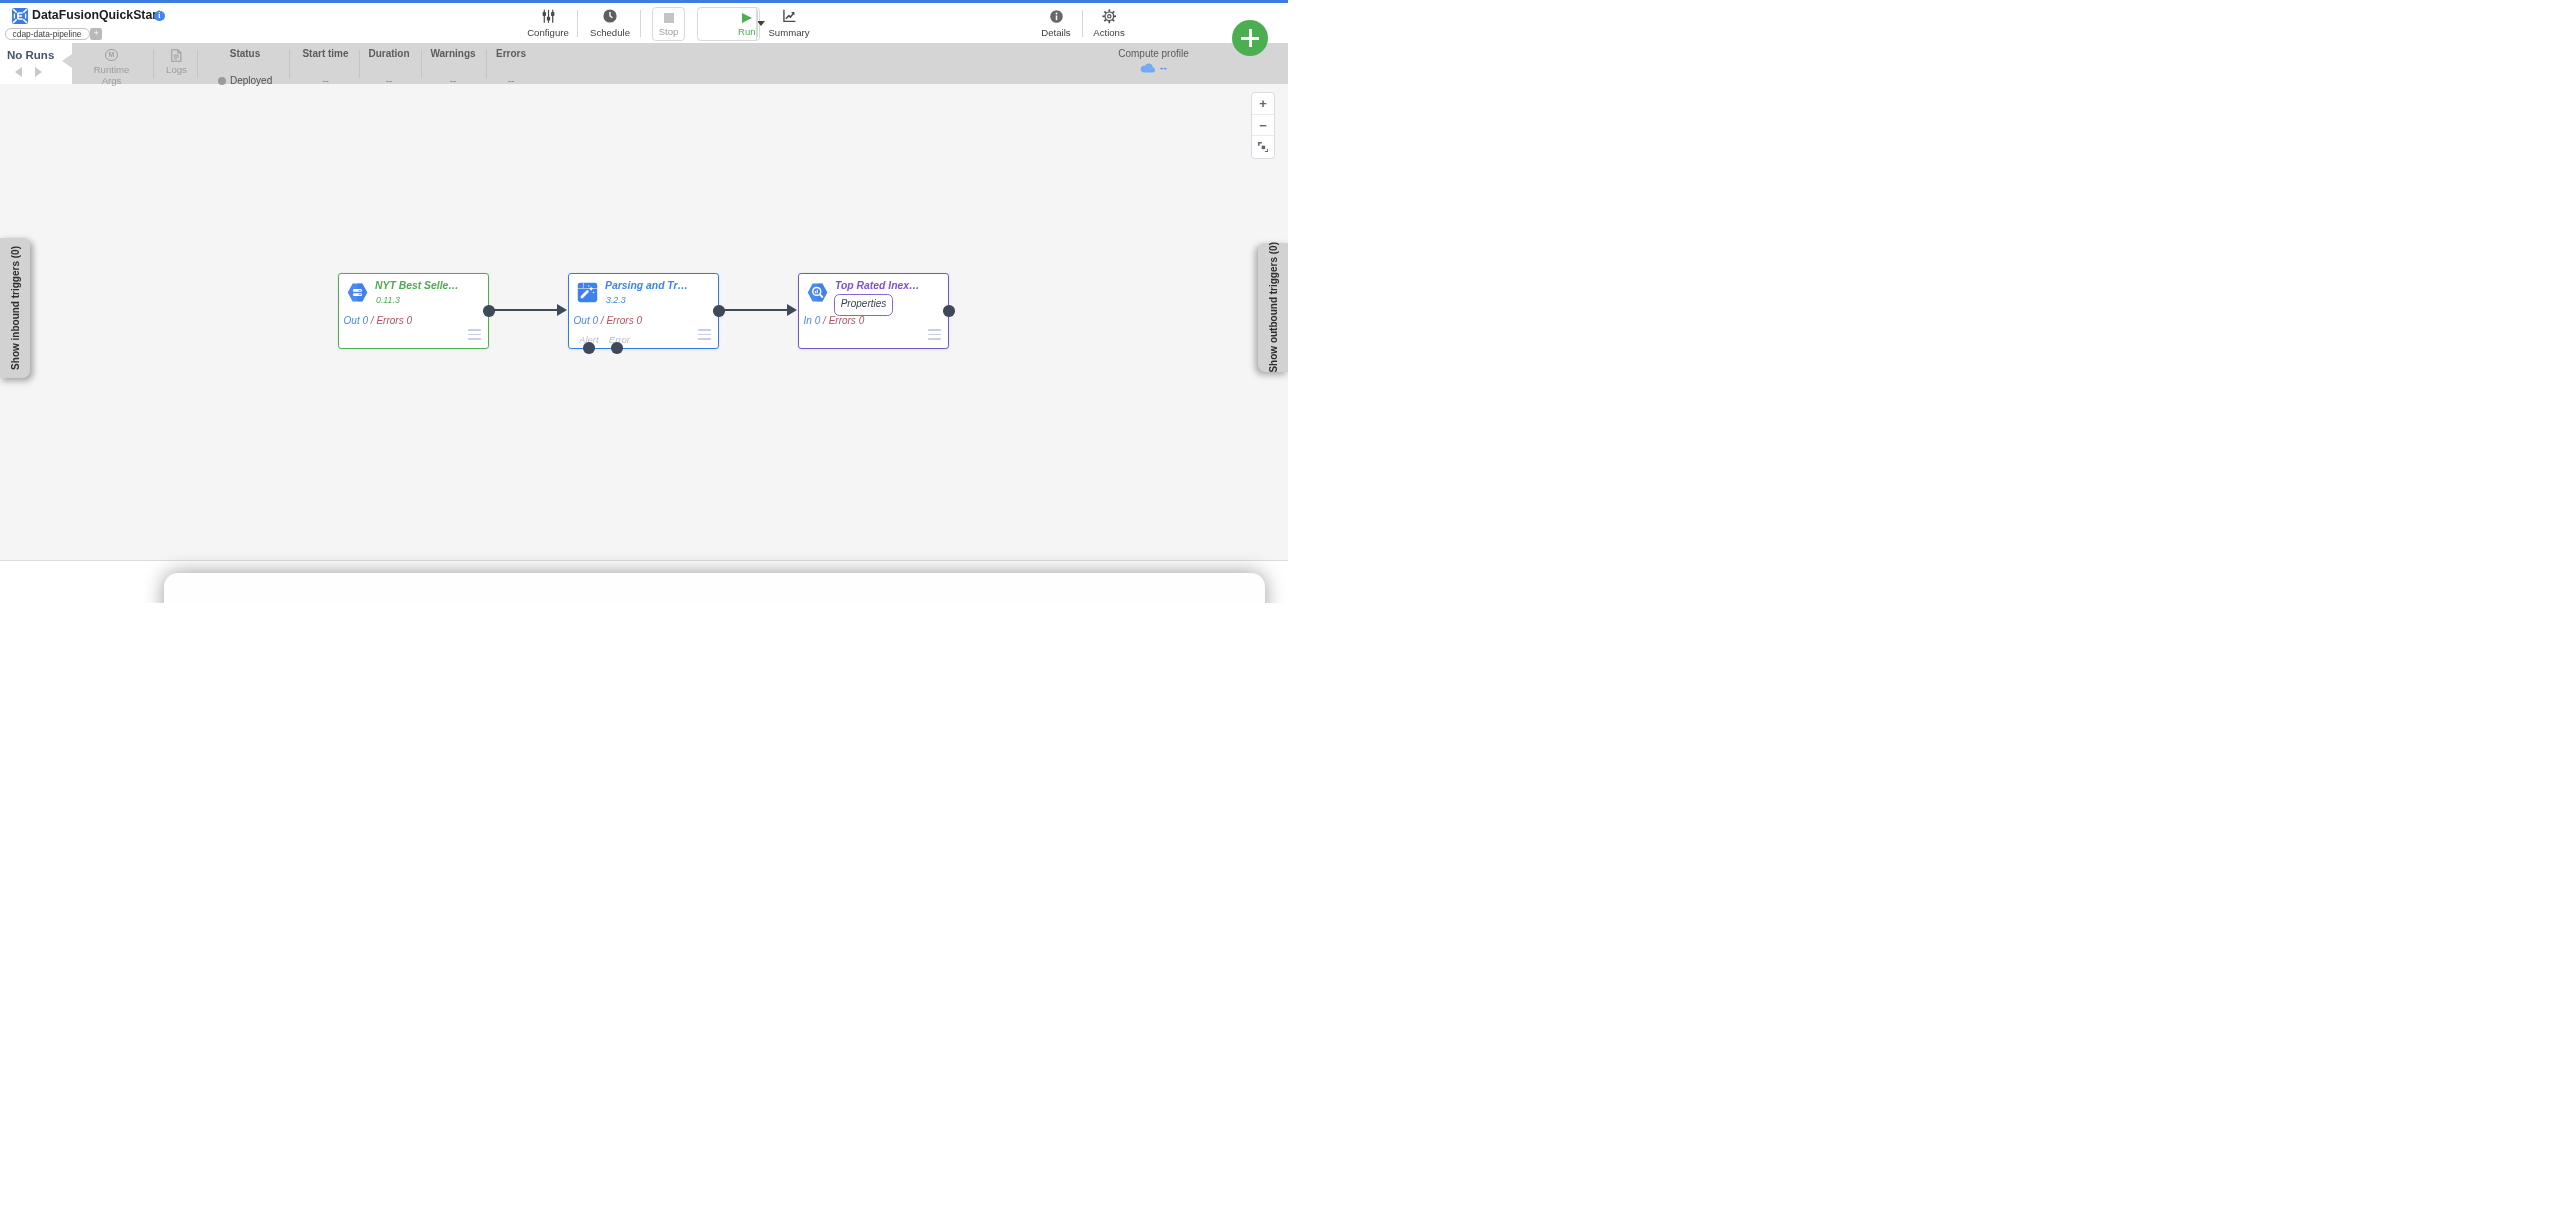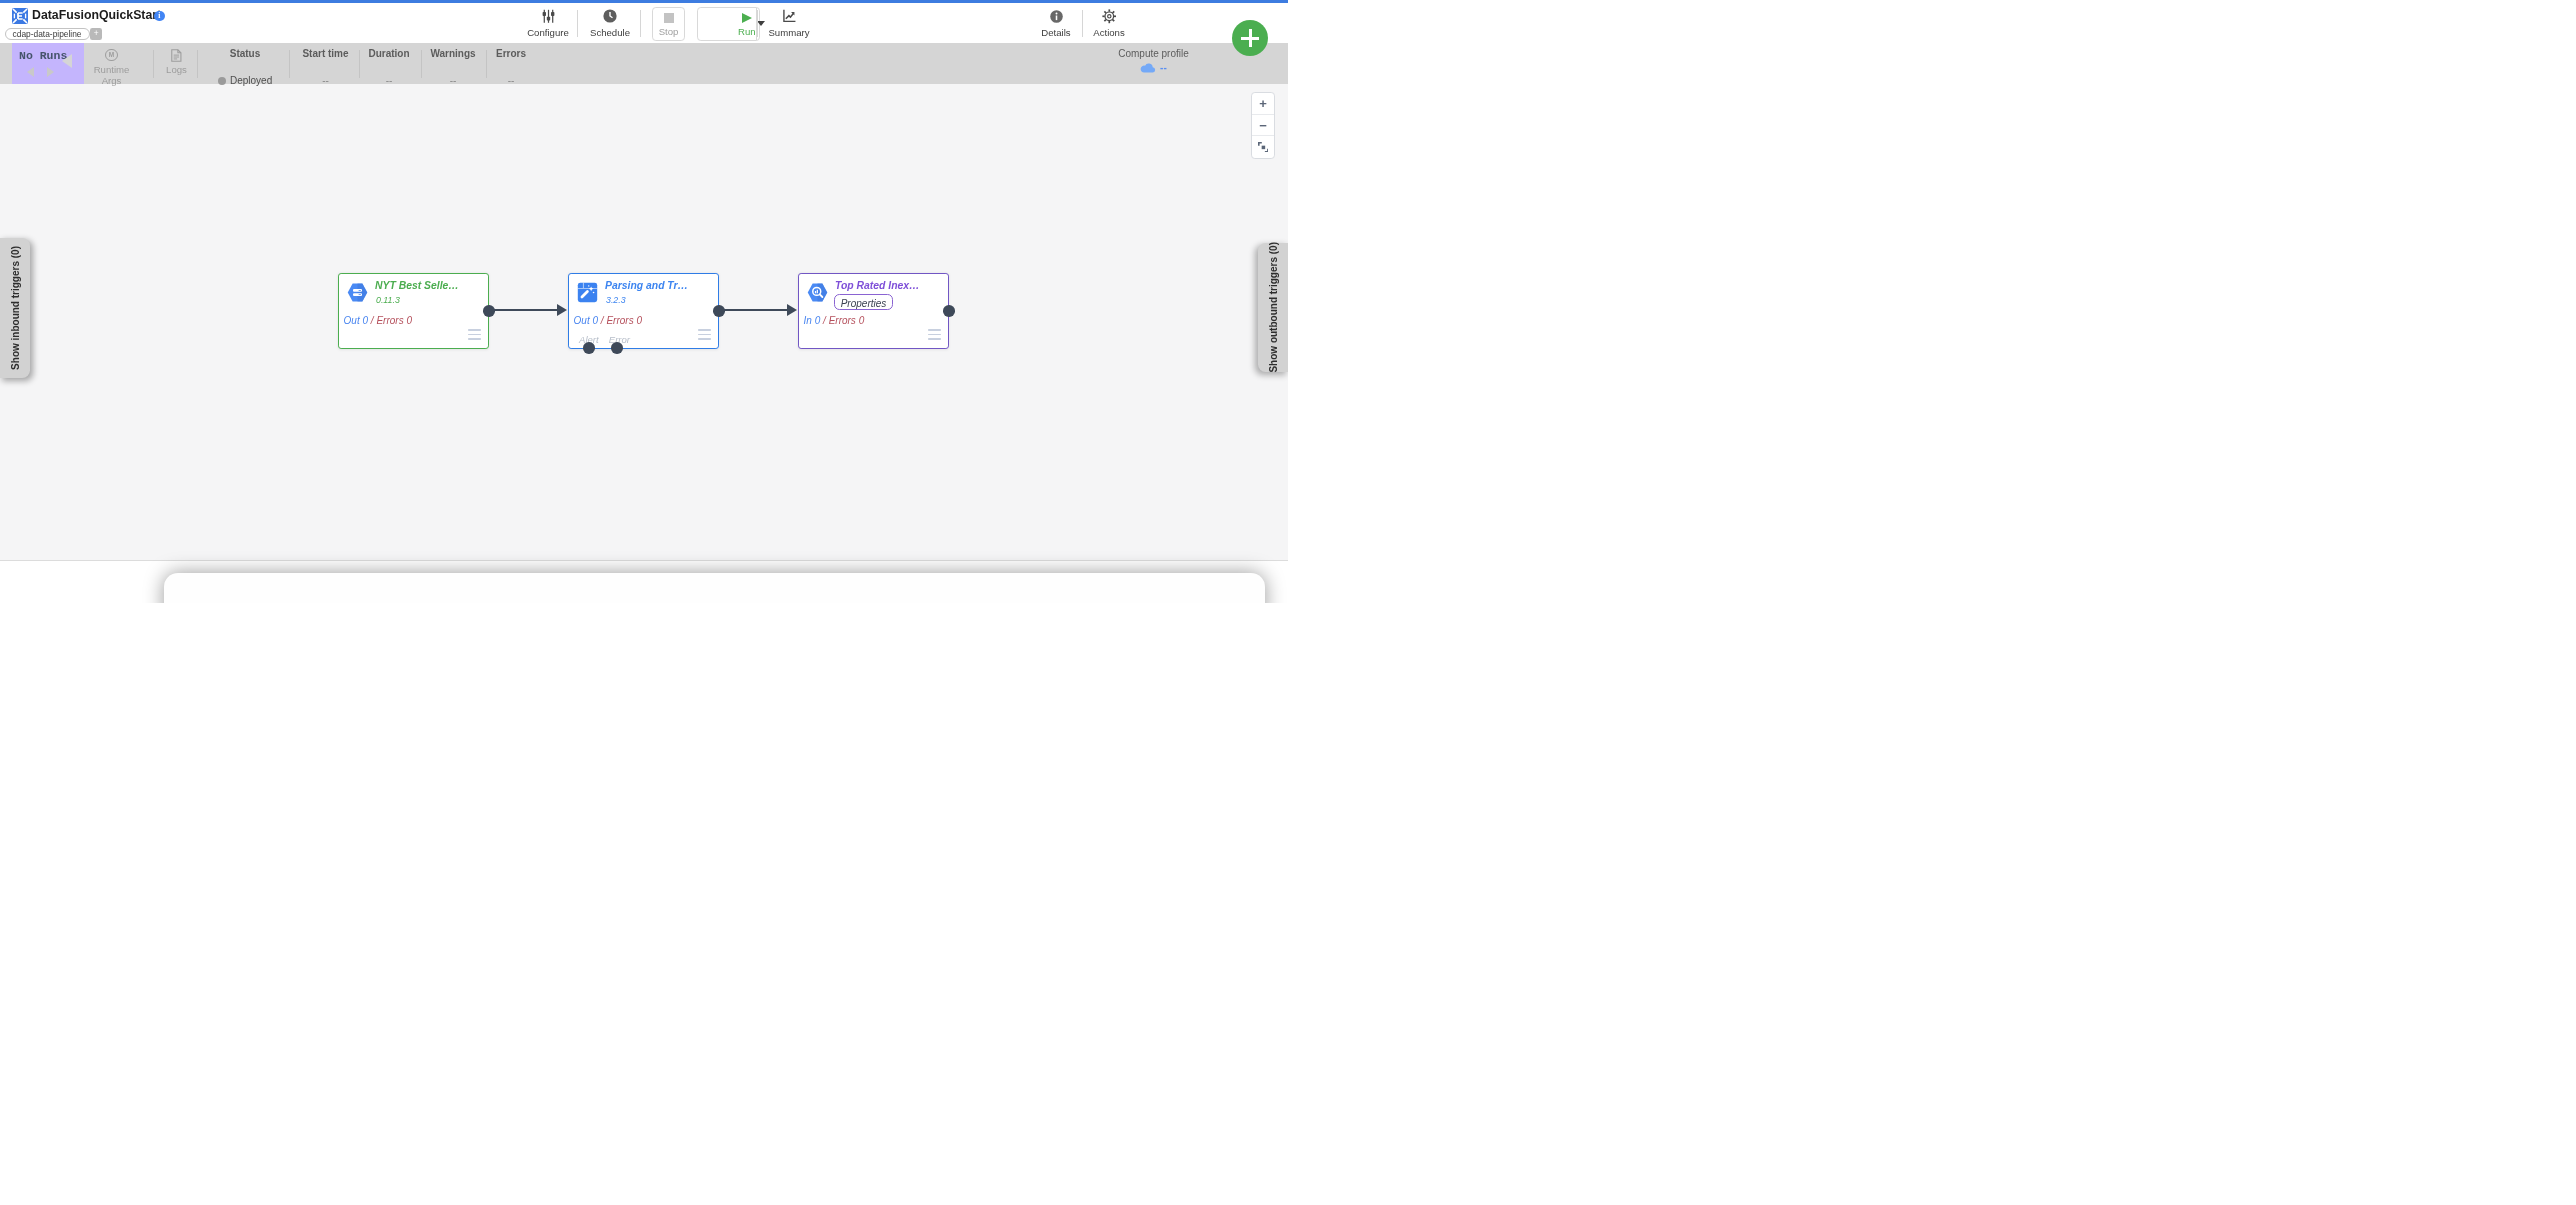--- a/index.html
+++ b/index.html
@@ -30,21 +30,21 @@
   .run-tri { width:0; height:0; border-left:10px solid #4caf50; border-top:5.8px solid transparent; border-bottom:5.8px solid transparent; margin:5.4px auto 2.3px auto; }
   .run-caret { width:18.4px; border-left:0.8px solid #d9d9d9; display:flex; align-items:center; justify-content:center; }
   .caret-down { width:0; height:0; border-top:5.4px solid #3f3f3f; border-left:4.2px solid transparent; border-right:4.2px solid transparent; }
 
   .fab { position:absolute; left:1232px; top:20px; width:36px; height:36px; border-radius:50%; background:#4bae50; z-index:30; cursor:pointer; }
   .fab::before { content:""; position:absolute; left:9.2px; top:16.5px; width:17.6px; height:3.1px; background:#fff; }
   .fab::after { content:""; position:absolute; left:16.5px; top:9.2px; width:3.1px; height:17.6px; background:#fff; }
 
   
   .runbar { position:absolute; left:0; top:43px; width:100%; height:41px; background:#d5d5d5; z-index:5; }
-  .noruns { position:absolute; left:12px; top:0; width:72px; height:41px; background:#c4b5fd;font-family:Liberation Mono, monospace; }
+  .noruns { position:absolute; left:0; top:0; width:72px; height:41px; background:#ffffff; }
   .noruns-label { position:absolute; left:7px; top:6.1px; font-size:11.5px; font-weight:bold; color:#45536b; white-space:nowrap; }
   .notch { position:absolute; left:62px; top:10.7px; width:0; height:0; border-right:10px solid #d5d5d5; border-top:7.7px solid transparent; border-bottom:7.7px solid transparent; }
   .page-prev { position:absolute; left:15.3px; top:24px; width:0; height:0; border-right:7.7px solid #c9c9c9; border-top:5.4px solid transparent; border-bottom:5.4px solid transparent; cursor:pointer; }
   .page-next { position:absolute; left:35px; top:24px; width:0; height:0; border-left:7.7px solid #c9c9c9; border-top:5.4px solid transparent; border-bottom:5.4px solid transparent; cursor:pointer; }
   .rb-item { position:absolute; top:4.6px; text-align:center; color:#9d9d9d; font-size:9.6px; cursor:pointer; }
   .rb-item .ricon { height:15.3px; display:flex; align-items:center; justify-content:center; margin-bottom:1.5px; }
   .m-circle { width:12.3px; height:12.3px; border:1.2px solid #9d9d9d; border-radius:50%; font-size:6.5px; font-weight:bold; line-height:10px; text-align:center; color:#9d9d9d; }
   .rb-div { position:absolute; top:7px; width:0.8px; height:28px; background:#c4c4c4; }
   .rb-field { position:absolute; top:5.4px; text-align:center; font-size:10px; }
   .rb-field .flabel { font-weight:bold; color:#5c5c5c; }
@@ -78,21 +78,21 @@
   .node2 .ntitle,.node2 .nversion { color:#3c84f0; }
   .node3 .ntitle { color:#7e4fd8; }
   .nversion { position:absolute; left:37px; top:21px; font-size:8.8px; }
   .nmetrics { position:absolute; left:4.6px; top:41px; font-size:10px; white-space:nowrap; }
   .m-blue { color:#4a86f0; }
   .m-red { color:#b5505c; }
   .nmenu { position:absolute; right:7px; bottom:6.1px; width:13px; cursor:pointer; }
   .nmenu i { display:block; height:1.9px; background:#c8d0df; margin-bottom:2.3px; border-radius:0.8px; }
   .alert-error { position:absolute; left:10px; top:60px; font-size:9.6px; color:#b7bec9; }
   .alert-error span { margin-right:10px; }
-  .props-btn { position:absolute; left:35px; top:20px; width:59px; height:16px; border:1.2px solid #8a63d2; border-radius:5.4px; background:#fff; font-size:10px; color:#3a4150; text-align:center; line-height:17px; cursor:pointer; }
+  .props-btn { position:absolute; left:35px; top:20px; width:59px; height:22px; border:1.2px solid #8a63d2; border-radius:5.4px; background:#fff; font-size:10px; color:#3a4150; text-align:center; line-height:17px; cursor:pointer; }
 
   .port { position:absolute; width:11.5px; height:11.5px; border-radius:50%; background:#3e4959; z-index:5; cursor:pointer; }
   .conn-line { position:absolute; top:225px; height:1.9px; background:#3e4959; z-index:3; }
   .conn-arrow { position:absolute; top:220px; width:0; height:0; border-left:10.7px solid #3e4959; border-top:6.5px solid transparent; border-bottom:6.5px solid transparent; z-index:3; }
 
   
   .bottom-strip { position:absolute; left:0; top:561px; width:100%; height:41px; background:#fff; z-index:2; }
   .drawer-shadow { position:absolute; left:164px; top:573px; width:1101px; height:46px; background:#fefefe; border-radius:14px 14px 0 0; box-shadow:0 0 20px rgba(0,0,0,0.4); z-index:3; }
 </style>
 </head>

